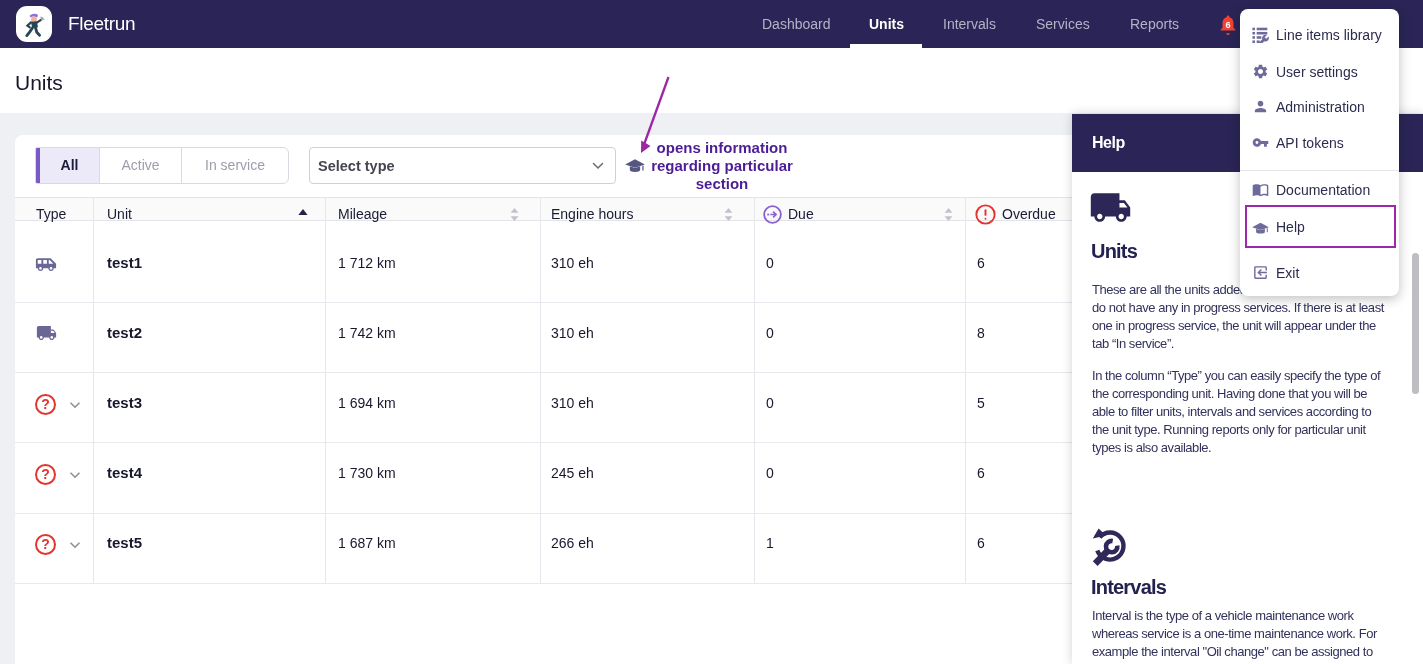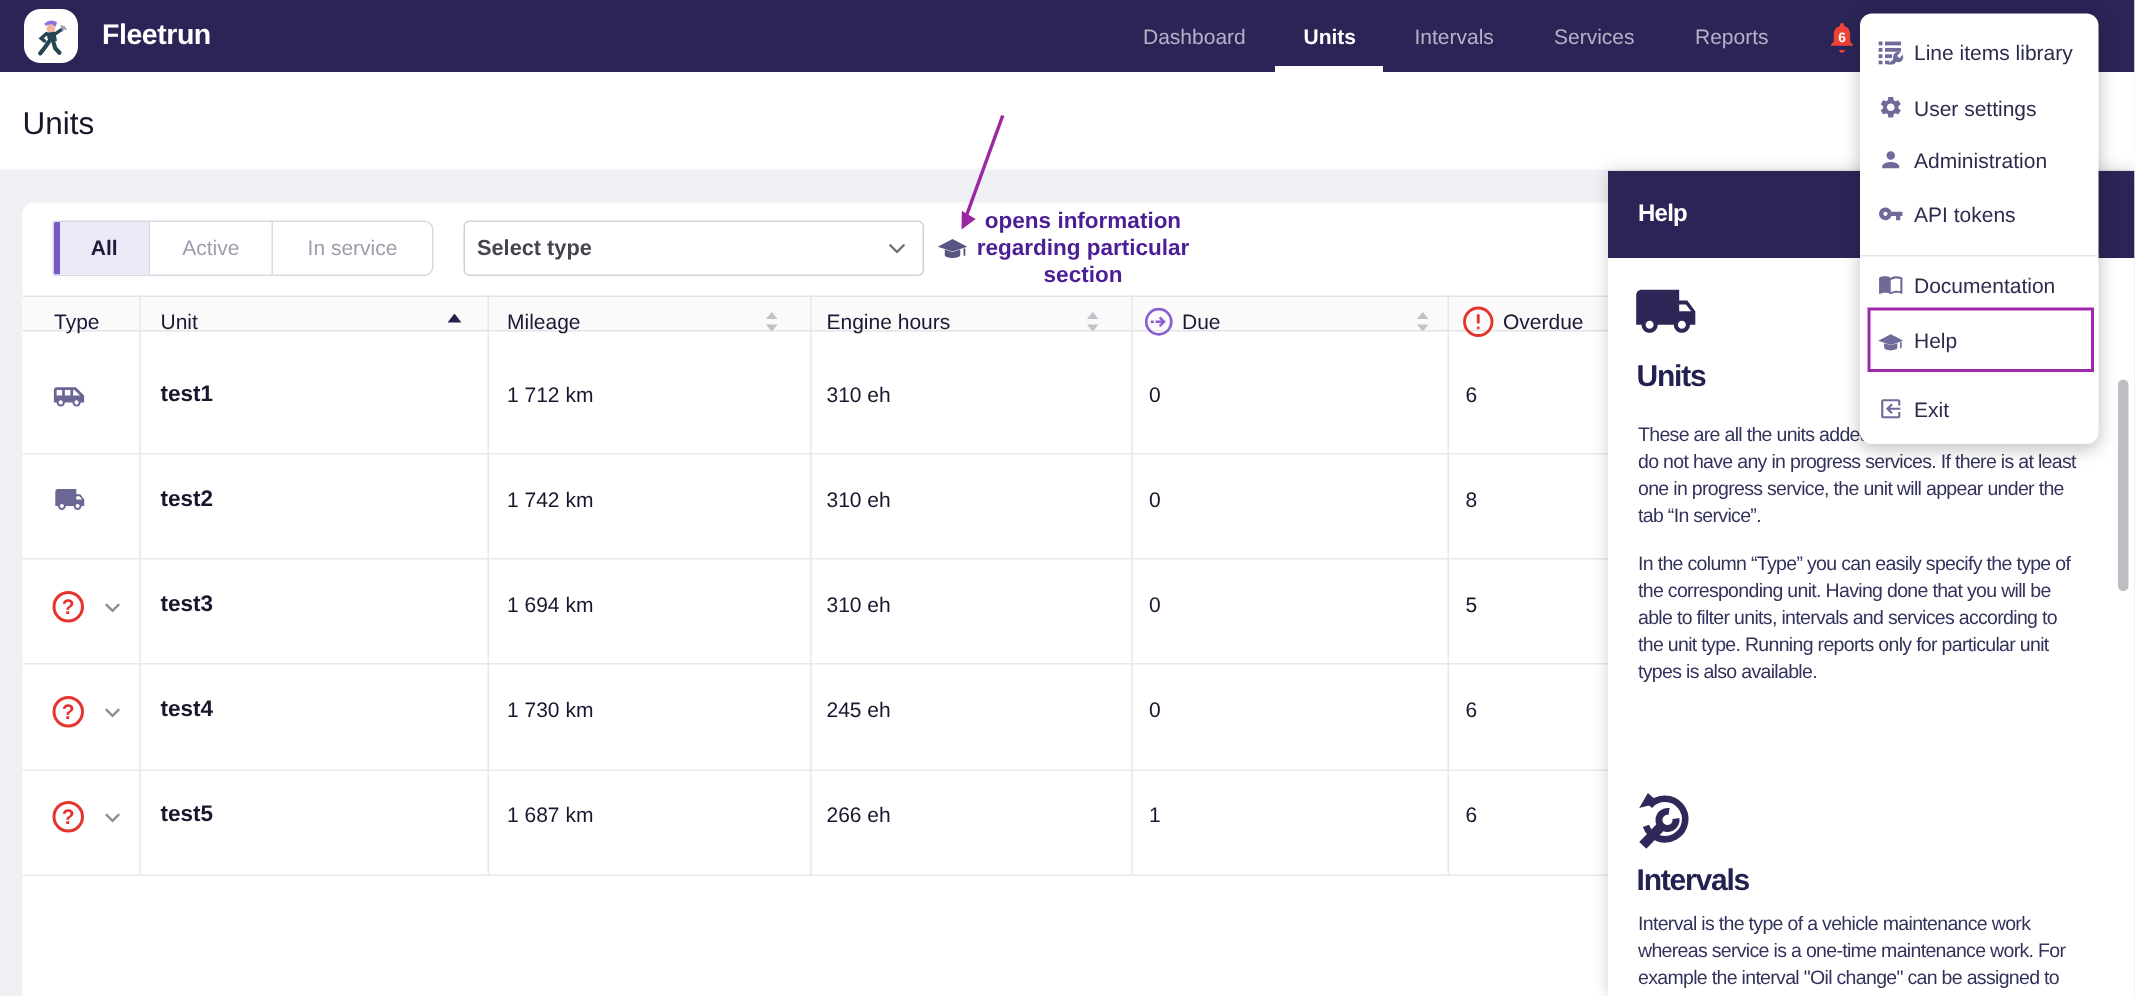--- a/index.html
+++ b/index.html
@@ -3,21 +3,21 @@
 <meta charset="utf-8">
 <style>
   * { margin:0; padding:0; box-sizing:border-box; }
   html,body { width:1423px; height:664px; overflow:hidden; }
   body { font-family:"Liberation Sans", sans-serif; background:#eef0f4; position:relative; }
   .abs { position:absolute; }
 
   
   #navbar { left:0; top:0; width:1423px; height:48px; background:#2b2557; }
   #logo { left:16px; top:6px; width:36px; height:36px; background:#fff; border-radius:11px; }
-  #brand { left:68px; top:0; height:48px; line-height:48px; color:#fff; font-size:19px; font-weight:bold; letter-spacing:-0.3px; }
+  #brand { left:68px; top:0; height:48px; line-height:48px; color:#fff; font-size:19px; font-weight:normal; letter-spacing:-0.3px; }
   .navlink { top:0; height:48px; line-height:48px; font-size:14px; color:#b5b2c8; }
   .navlink.active { color:#fff; font-weight:bold; }
   #nav-ind { left:850px; top:44px; width:72px; height:4px; background:#fff; }
 
   
   #titlebar { left:0; top:48px; width:1423px; height:65px; background:#fff; }
   #titlebar span { position:absolute; left:15px; top:calc(50% + 2px); transform:translateY(-50%); font-size:21px; color:#17172b; }
 
   
   #card { left:15px; top:135px; width:1394px; height:529px; background:#fff; border-radius:8px 8px 0 0; }

